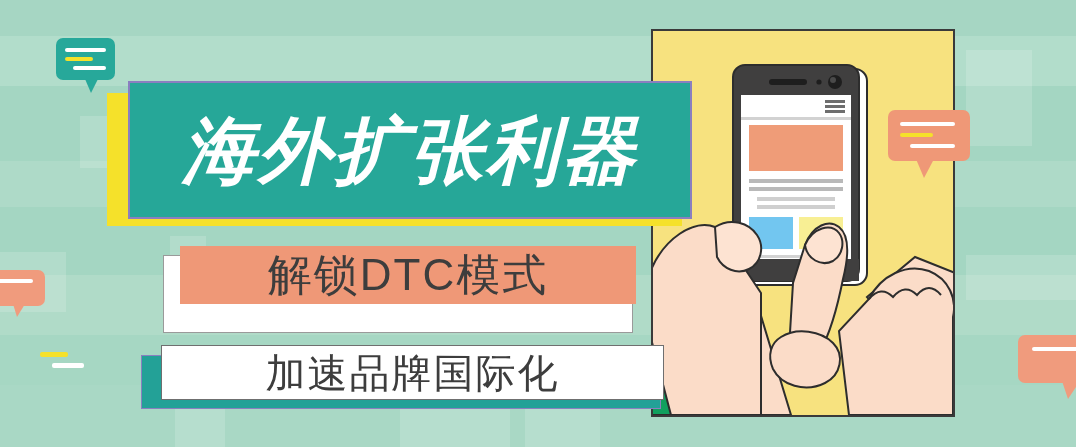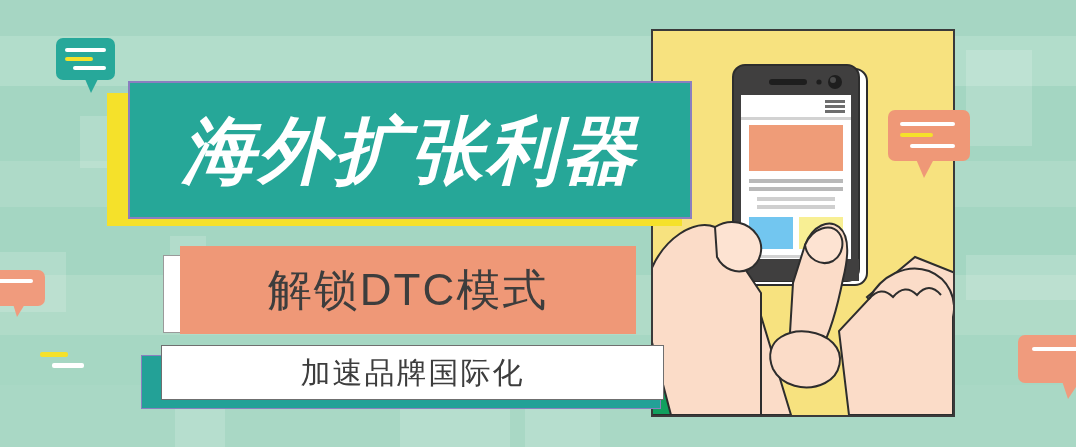--- a/index.html
+++ b/index.html
@@ -92,21 +92,21 @@
     height: 78px;
     background: #ffffff;
     border: 1px solid #9a9a9a;
     box-sizing: border-box;
   }
   .sub-orange {
     position: absolute;
     left: 180px;
     top: 246px;
     width: 456px;
-    height: 88px;
+    height: 58px;
     background: #ef9877;
     display: flex;
     align-items: center;
     justify-content: center;
   }
   .sub-text {
     color: #3d3d3d;
     font-size: 44px;
     line-height: 1;
     letter-spacing: 2px;
@@ -132,21 +132,21 @@
     height: 55px;
     background: #ffffff;
     border: 1px solid #6f6f6f;
     box-sizing: border-box;
     display: flex;
     align-items: center;
     justify-content: center;
   }
   .tag-text {
     color: #3d3d3d;
-    font-size: 30px;
+    font-size: 40px;
     line-height: 1;
     letter-spacing: 2px;
     white-space: nowrap;
   }
 
   
   .bubble { position: absolute; }
   .bubble .body {
     position: absolute;
     left: 0;

